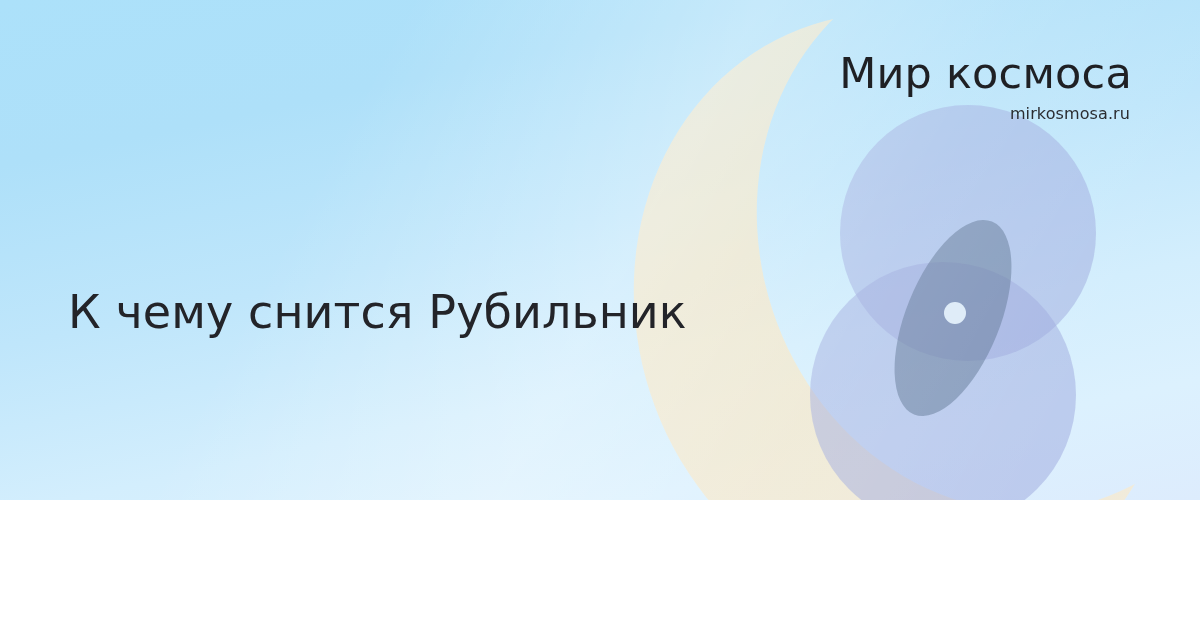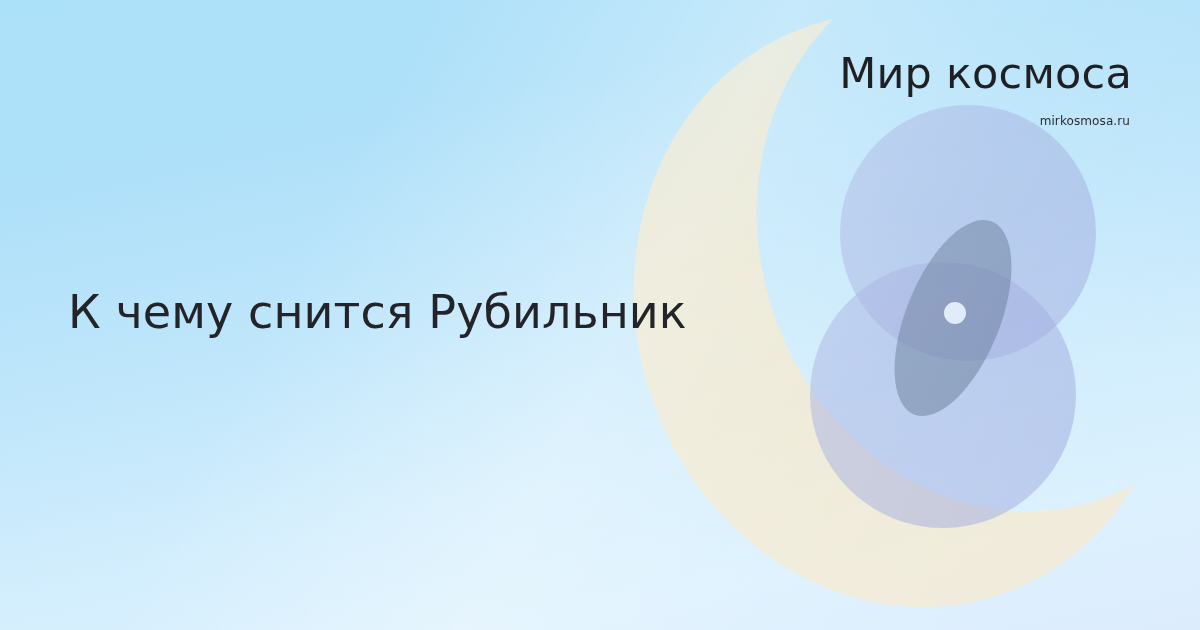--- a/index.html
+++ b/index.html
@@ -8,21 +8,21 @@
     padding: 0;
     background: #ffffff;
   }
   body {
     font-family: "DejaVu Sans", "Liberation Sans", sans-serif;
   }
 
   .card {
     position: relative;
     width: 1200px;
-    height: 630px;
+    height: 500px;
     overflow: hidden;
     background: linear-gradient(168deg, #ACE1FA 0%, #AEE0F9 22%, #BFE6FB 46%, #D3EEFD 68%, #DCF1FE 84%, #DDECFD 100%);
   }
 
   
   .wash {
     position: absolute;
     inset: 0;
     background: linear-gradient(118deg, rgba(255,255,255,0) 28%, rgba(255,255,255,0.30) 52%, rgba(255,255,255,0.10) 70%, rgba(255,255,255,0) 88%);
     pointer-events: none;
@@ -47,23 +47,23 @@
   .brand-title {
     display: block;
     font-size: 43px;
     font-weight: 400;
     color: #1f2024;
     letter-spacing: 0.2px;
     white-space: nowrap;
   }
   .brand-url {
     display: block;
-    margin-top: 20px;
+    margin-top: 11px;
     margin-right: 2px;
-    font-size: 12px;
+    font-size: 16px;
     font-weight: 400;
     color: #2b2d31;
     letter-spacing: 0.1px;
     white-space: nowrap;
   }
 
   .headline {
     position: absolute;
     left: 68px;
     top: 255px;

